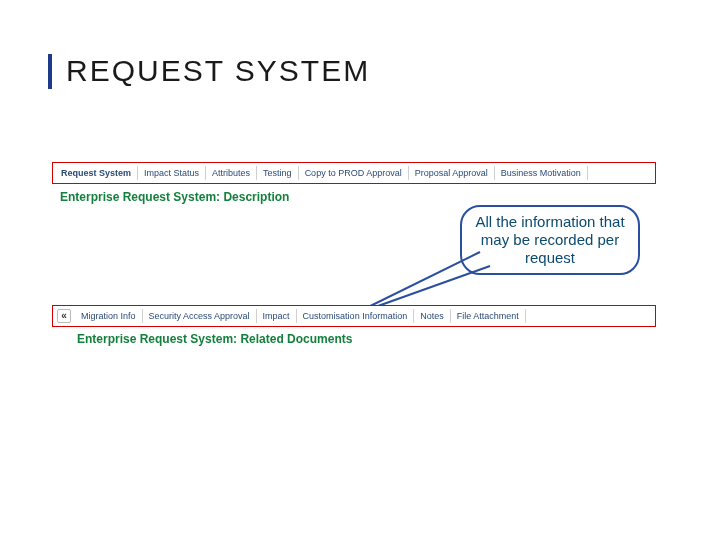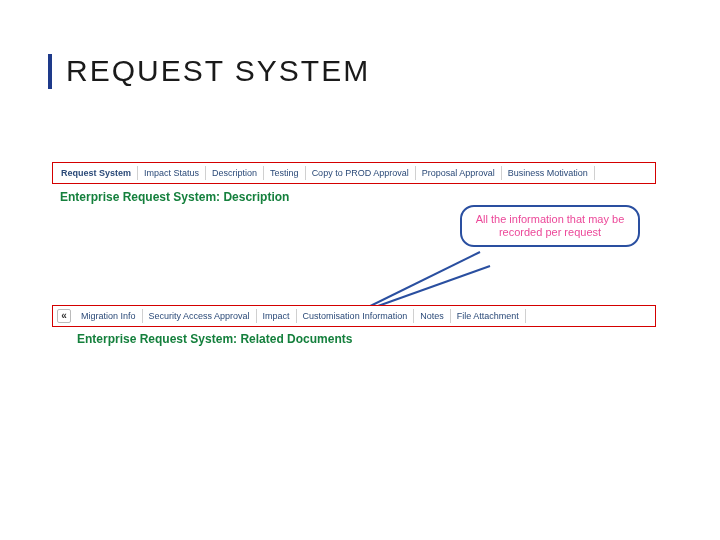--- a/index.html
+++ b/index.html
@@ -69,27 +69,27 @@
     font-weight: bold;
   }
   .subheading.one { top: 190px; }
   .subheading.two { top: 332px; padding-left: 17px; }
   .callout {
     position: absolute;
     left: 460px;
     top: 205px;
     width: 180px;
     border: 2px solid #2a4fa0;
-    border-radius: 14px;
+    border-radius: 20px;
     background: #fff;
     padding: 6px 8px;
-    font-size: 11px;
+    font-size: 15px;
     line-height: 1.2;
     text-align: center;
-    color: #ec4899;
+    color: #0c4a6e;
   }
   svg.tail {
     position: absolute;
     left: 340px;
     top: 246px;
     width: 160px;
     height: 80px;
     pointer-events: none;
   }
 </style>
@@ -97,21 +97,21 @@
 <body>
 
 <div class="title-wrap">
   <div class="title">REQUEST SYSTEM</div>
 </div>
 
 <div class="tabbox one">
   <div class="tabs">
     <span class="tab">Request System</span>
     <span class="tab">Impact Status</span>
-    <span class="tab">Description</span>
+    <span class="tab">Attributes</span>
     <span class="tab">Testing</span>
     <span class="tab">Copy to PROD Approval</span>
     <span class="tab">Proposal Approval</span>
     <span class="tab">Business Motivation</span>
   </div>
 </div>
 <div class="subheading one">Enterprise Request System: Description</div>
 
 <div class="callout">
   <span>All the information that may be recorded per request</span>

